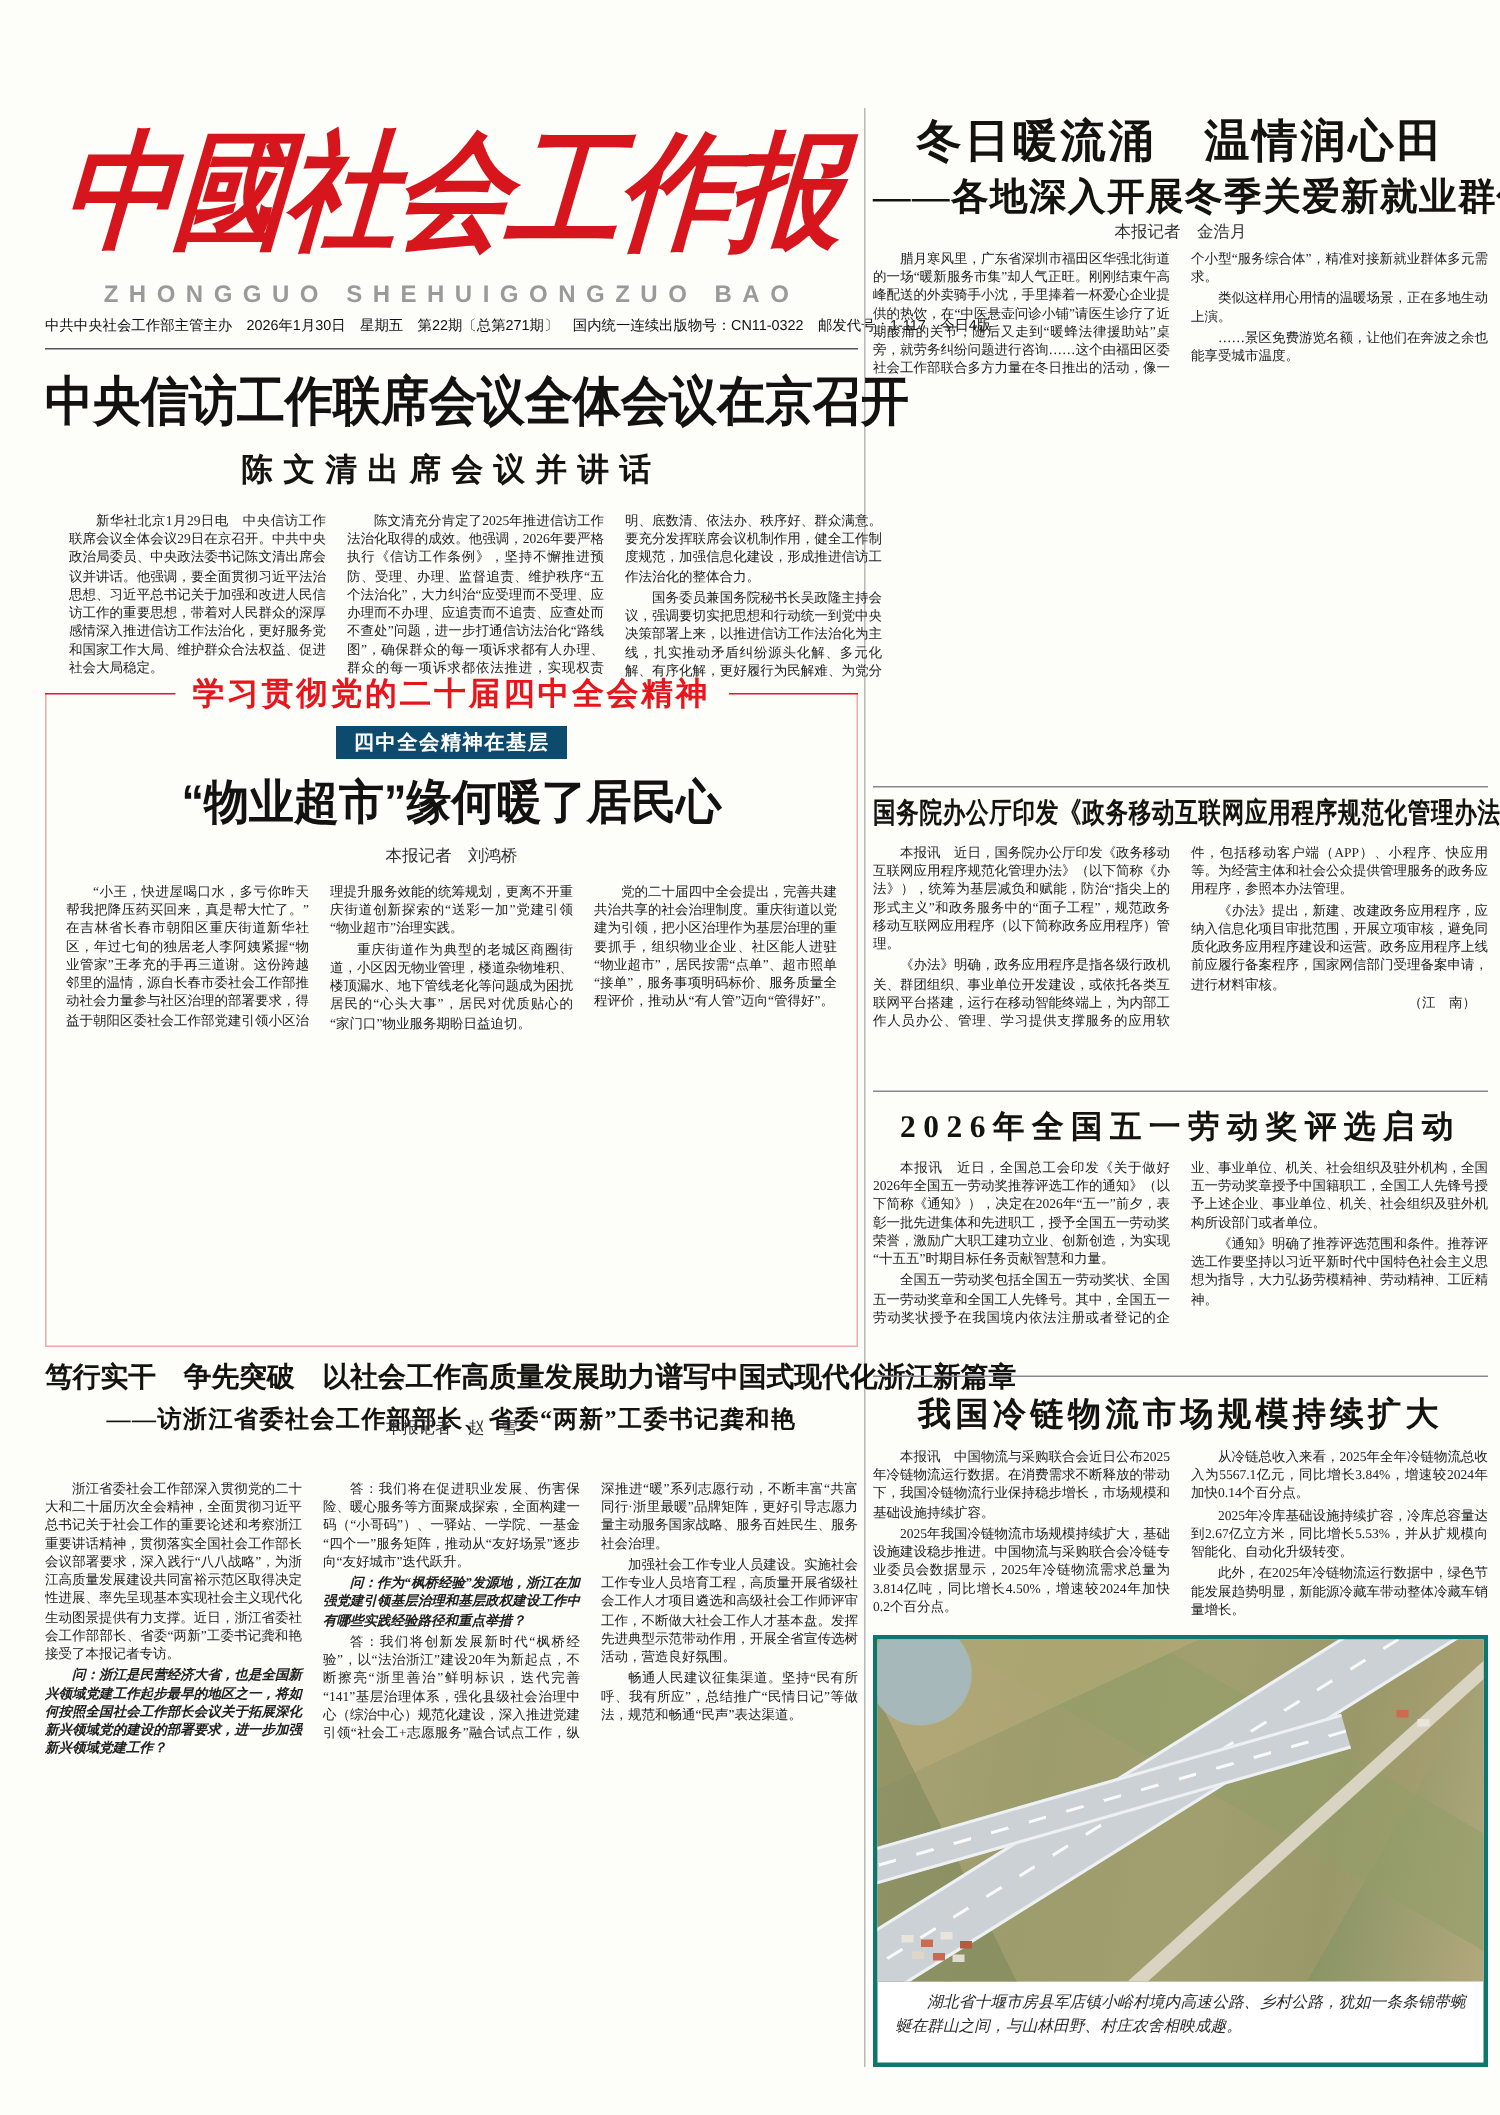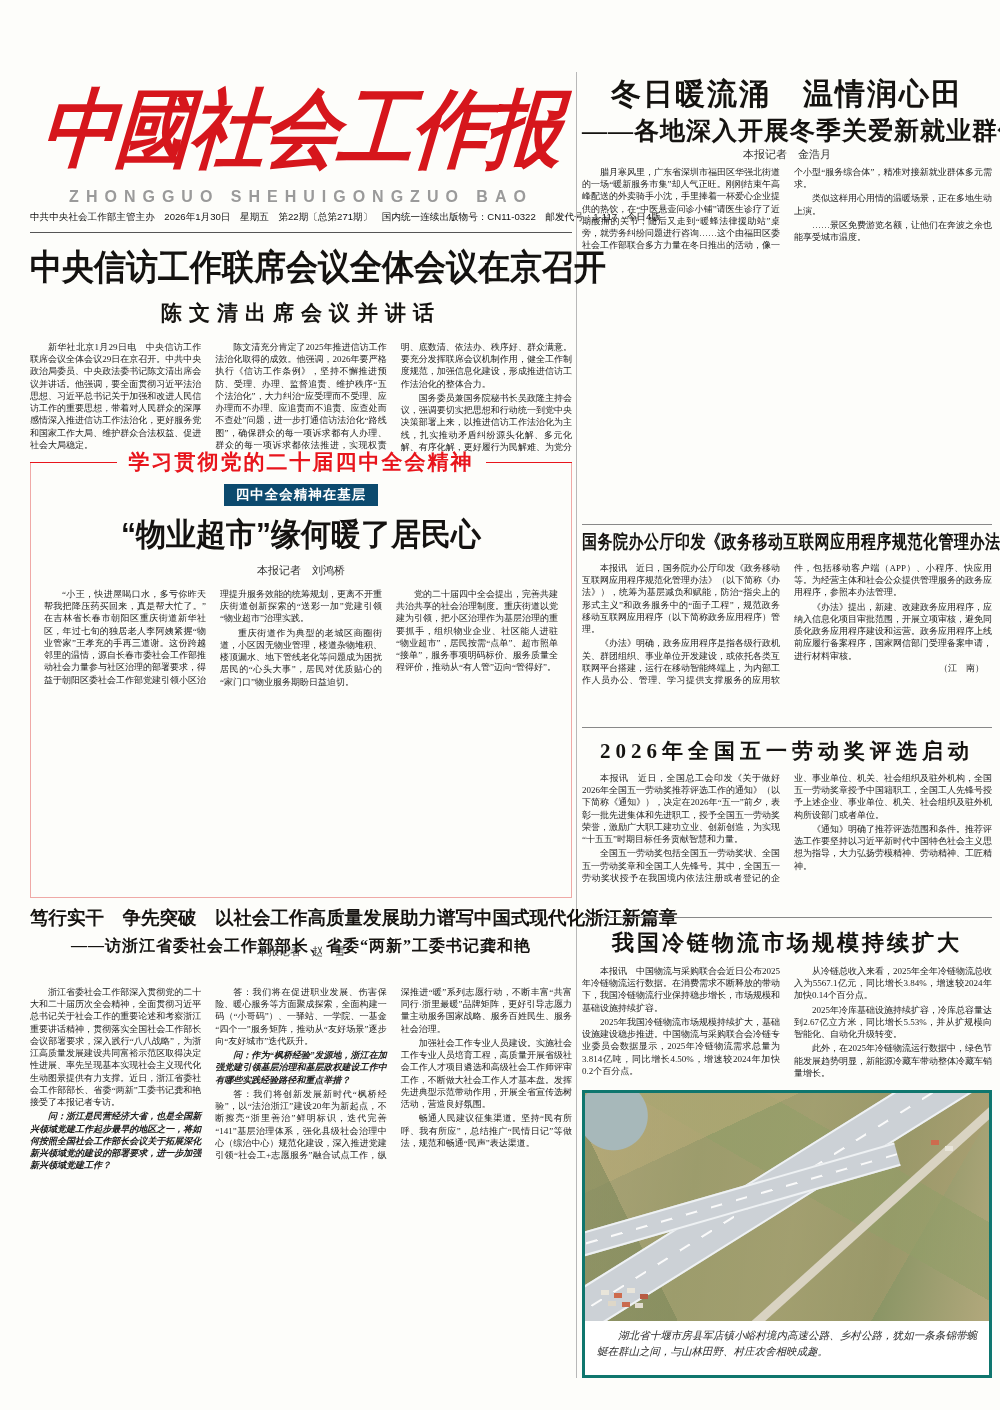--- a/index.html
+++ b/index.html
@@ -46,21 +46,21 @@
     column-gap:14px; overflow:hidden;
   }
   .colbody p{ text-indent:2em; margin:0 0 2px 0; }
   .colbody p.q{ font-weight:bold; font-style:italic; }
   .colbody p.attr{ text-align:right; text-indent:0; padding-right:8px; }
   .c2{ column-count:2; } .c3{ column-count:3; }
 
   
   .xf-headline{ top:246px; left:30px; width:542px; font-size:32px; letter-spacing:0px; transform:scaleY(1.1); }
   .xf-subhead{ top:299px; left:30px; width:542px; font-size:21px; letter-spacing:7px; }
-  .xf-body{ top:341px; left:30px; width:542px; height:117px;font-family:Liberation Serif, serif; }
+  .xf-body{ top:341px; left:46px; width:542px; height:117px;font-family:Liberation Serif, serif; }
 
   
   .plenum-box{
     top:462px; left:30px; width:542px; height:436px;
     border:1px solid #efa9a6; border-top:none;
   }
   .plenum-banner{
     position:absolute; top:-14px; left:-1px; right:-1px;
     display:flex; align-items:center; gap:12px;
   }

